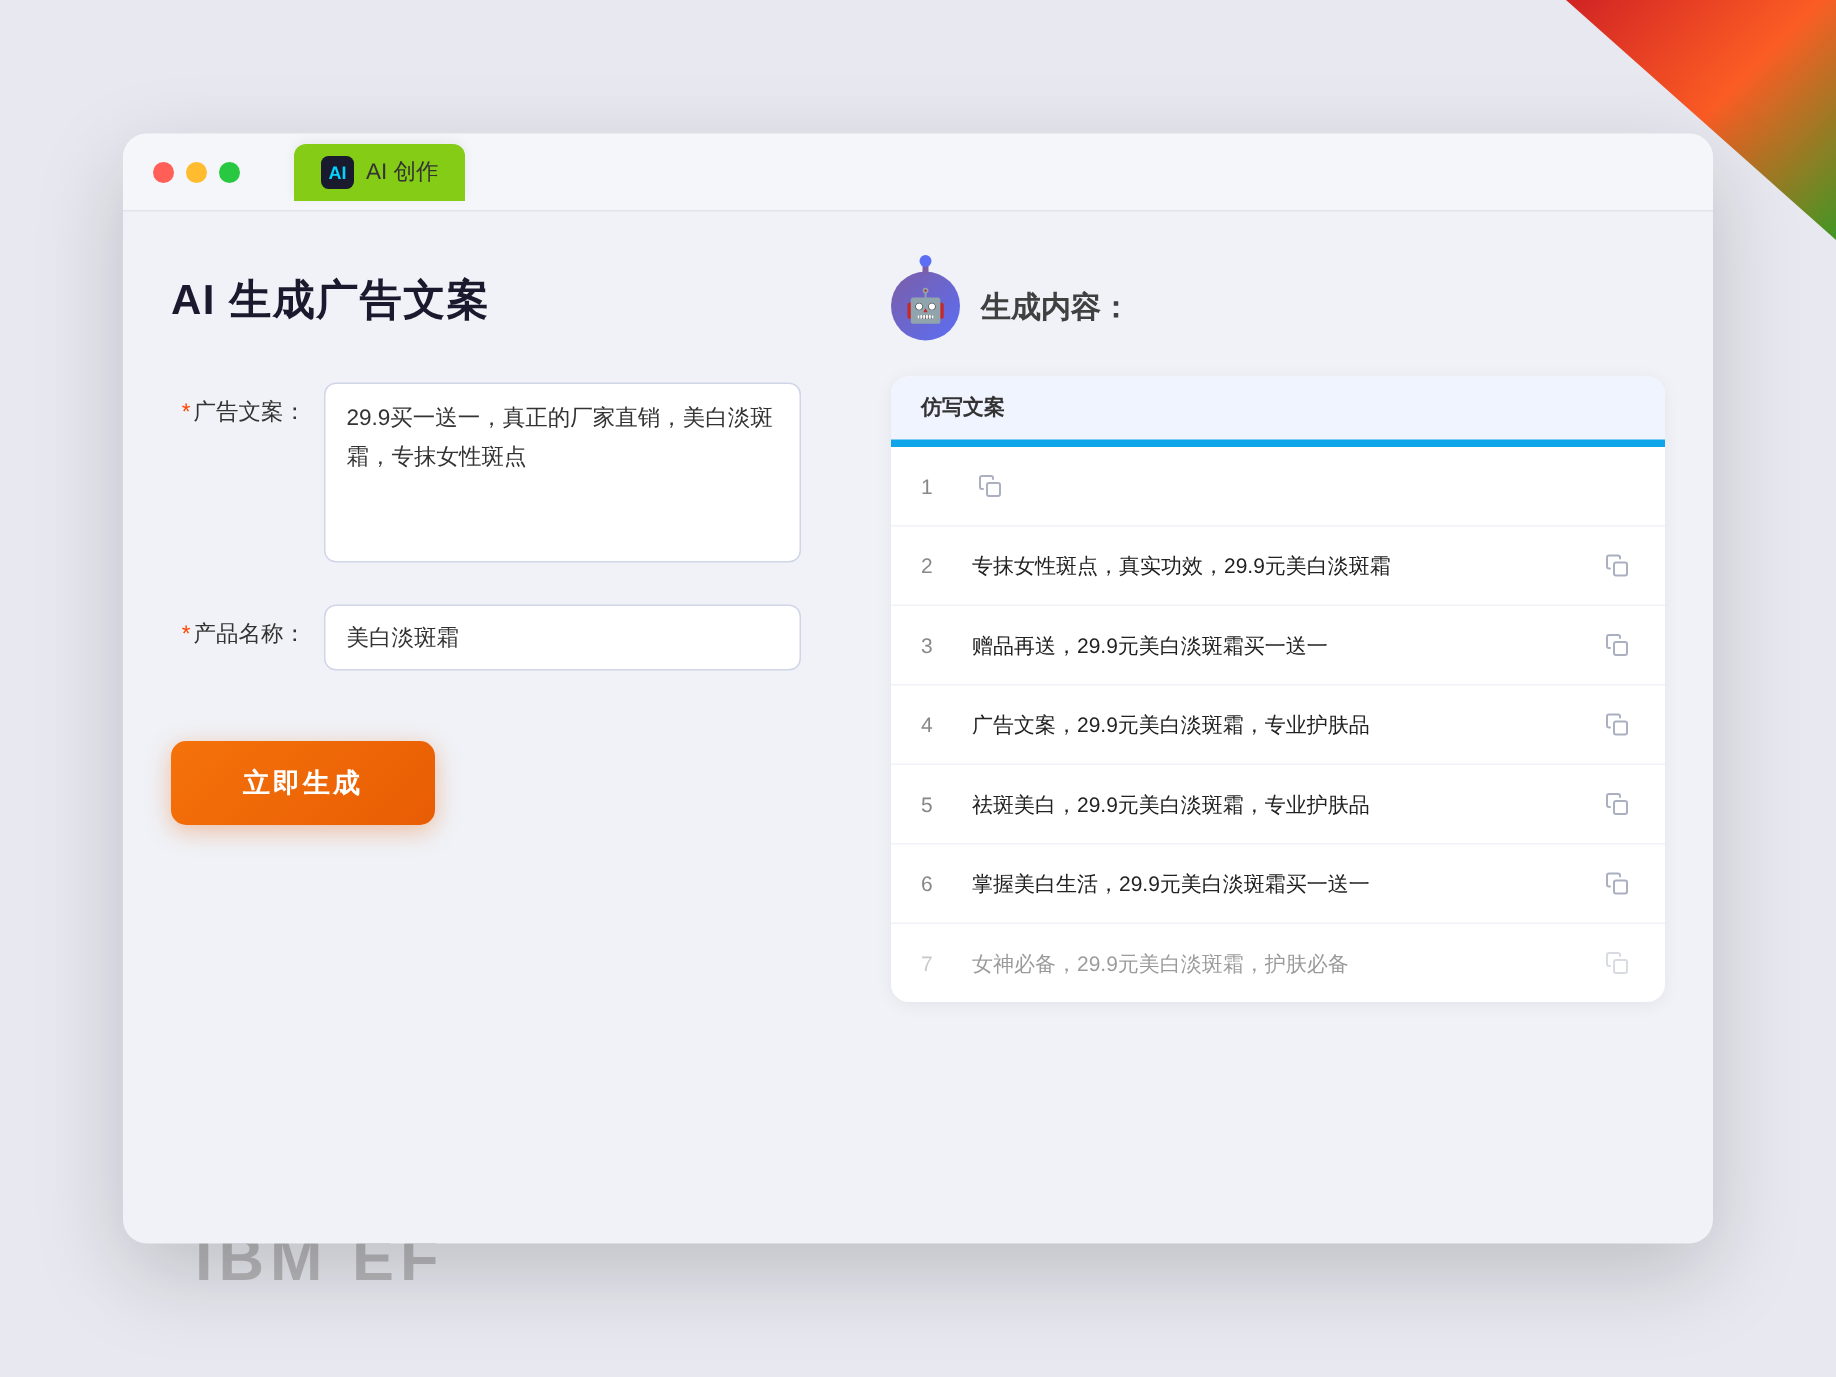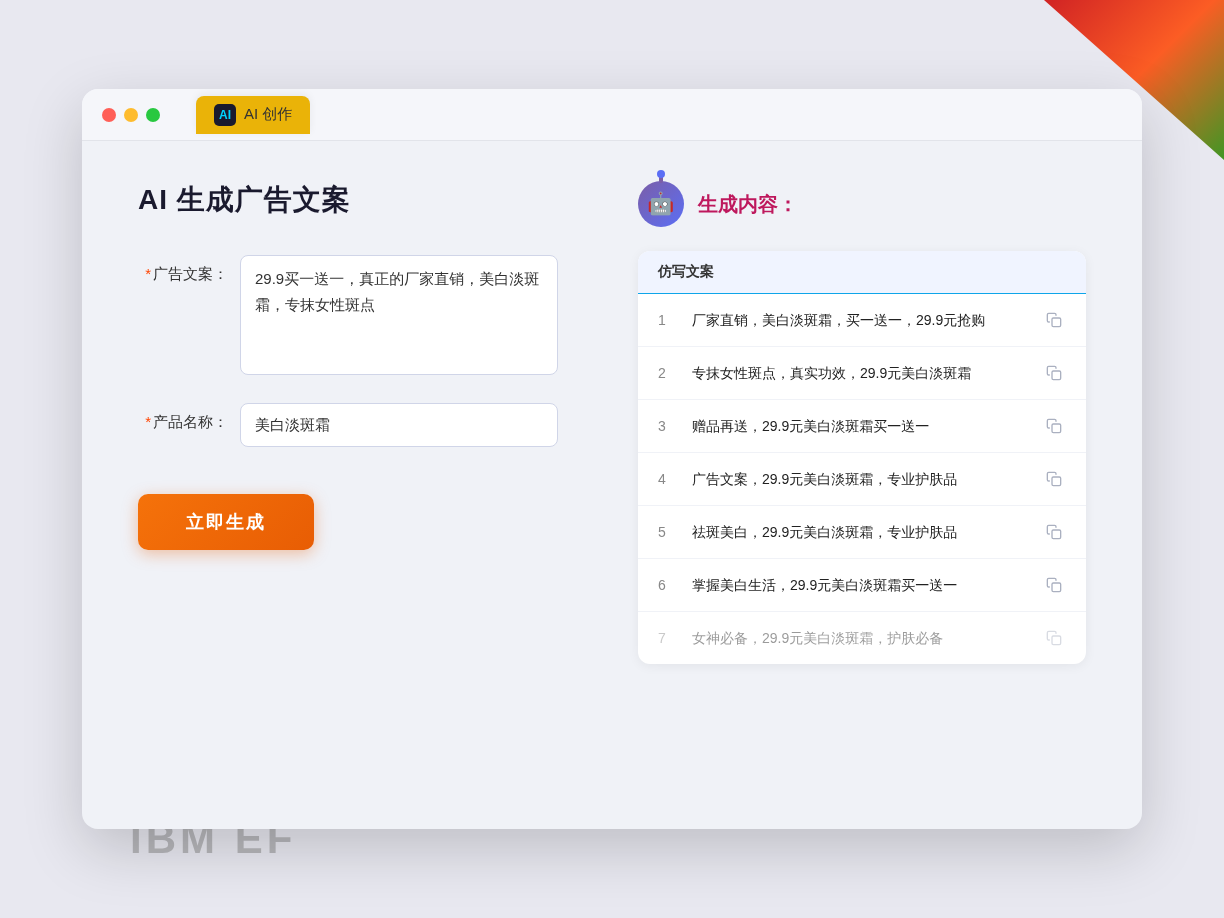--- a/index.html
+++ b/index.html
@@ -58,21 +58,21 @@
       border-radius: 50%;
     }
     .tl-red { background: #ff5f57; }
     .tl-yellow { background: #febc2e; }
     .tl-green { background: #28c840; }
 
     .tab {
       display: flex;
       align-items: center;
       gap: 8px;
-      background: #eab308;
+      background: #84cc16;
       border-radius: 8px 8px 0 0;
       padding: 8px 18px;
       margin-left: 20px;
       box-shadow: 0 -2px 8px rgba(0,0,0,0.06);
     }
     .tab-icon {
       width: 22px;
       height: 22px;
       background: #1a1a2e;
       border-radius: 5px;
@@ -85,22 +85,22 @@
     }
     .tab-title {
       font-size: 15px;
       color: #333;
       font-weight: 500;
     }
 
     
     .content-area {
       display: flex;
-      padding: 40px 56px;
-      gap: 80px;
+      padding: 40px 32px;
+      gap: 60px;
       min-height: 680px;
     }
 
     
     .left-panel {
       flex: 0 0 420px;
     }
     .page-title {
       font-size: 28px;
       font-weight: 700;
@@ -204,38 +204,38 @@
       left: 50%;
       transform: translateX(-50%);
       width: 8px;
       height: 8px;
       background: #5b6ef5;
       border-radius: 50%;
     }
     .right-title {
       font-size: 20px;
       font-weight: 600;
-      color: #be185d;
+      color: #404040;
     }
 
     
     .results-table {
       width: 100%;
       background: #fff;
       border-radius: 12px;
       overflow: hidden;
       box-shadow: 0 2px 12px rgba(0,0,0,0.06);
     }
     .results-header {
       background: #f0f4ff;
       padding: 12px 20px;
       font-size: 14px;
       font-weight: 600;
       color: #333;
-      border-bottom: 1px solid #0ea5e9;
+      border-bottom: 5px solid #0ea5e9;
     }
     .result-row {
       display: flex;
       align-items: center;
       padding: 14px 20px;
       border-bottom: 1px solid #f0f2f7;
       gap: 14px;
       min-height: 52px;
     }
     .result-row:last-child {
@@ -342,21 +342,20 @@
         </div>
         <span class="right-title">生成内容：</span>
       </div>
 
       <div class="results-table">
         <div class="results-header">仿写文案</div>
 
         <div id="results-container">
             <div class="result-row">
               <span class="result-num">1</span>
-              <span class="result-text">厂家直销，美白淡斑霜，买一送一，29.9元抢购</span>
               <div class="copy-icon">
                 <svg viewBox="0 0 24 24" fill="none" stroke="currentColor" stroke-width="2" stroke-linecap="round" stroke-linejoin="round">
       <rect x="9" y="9" width="13" height="13" rx="2" ry="2"></rect>
       <path d="M5 15H4a2 2 0 0 1-2-2V4a2 2 0 0 1 2-2h9a2 2 0 0 1 2 2v1"></path>
     </svg>
               </div>
             </div>
             <div class="result-row">
               <span class="result-num">2</span>
               <span class="result-text">专抹女性斑点，真实功效，29.9元美白淡斑霜</span>

